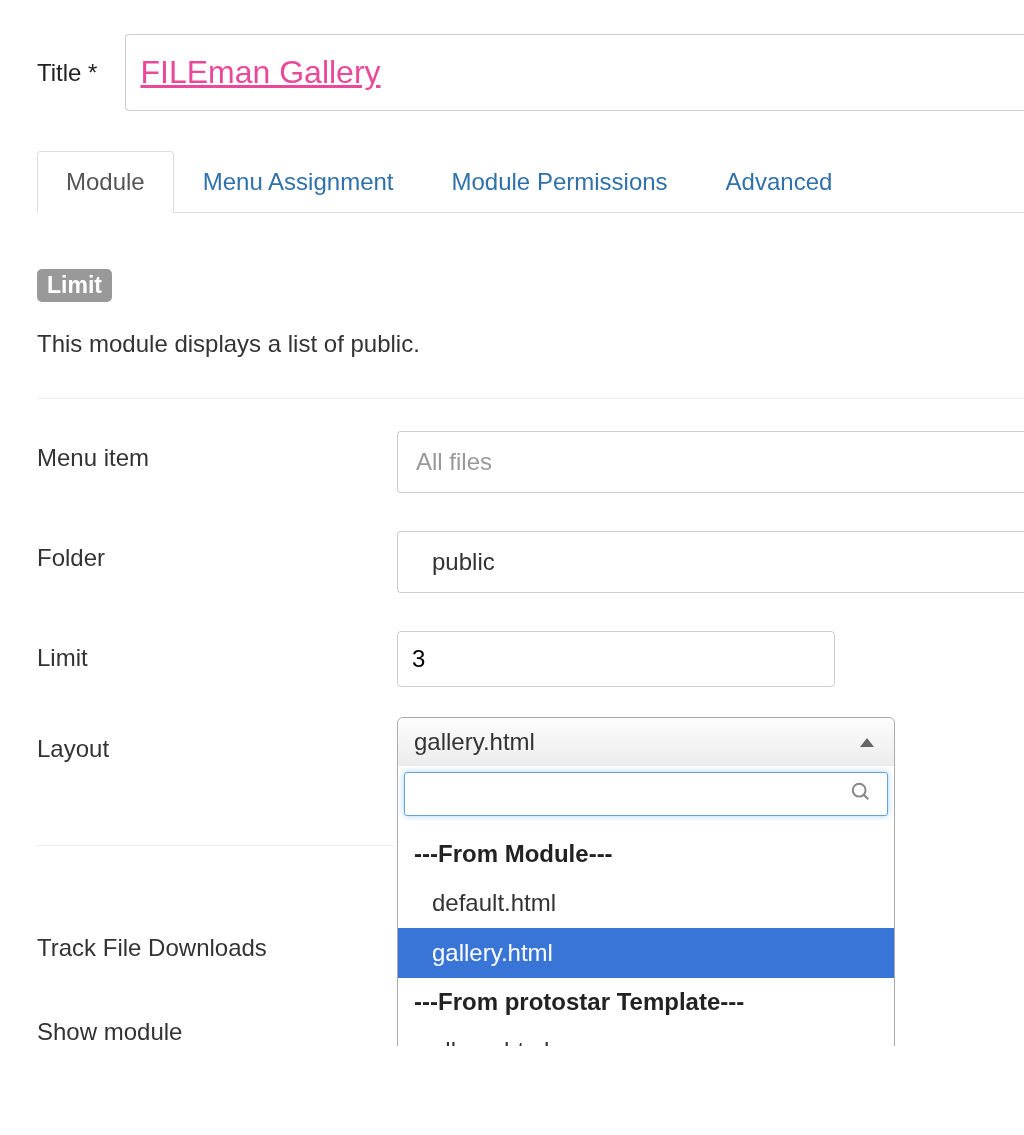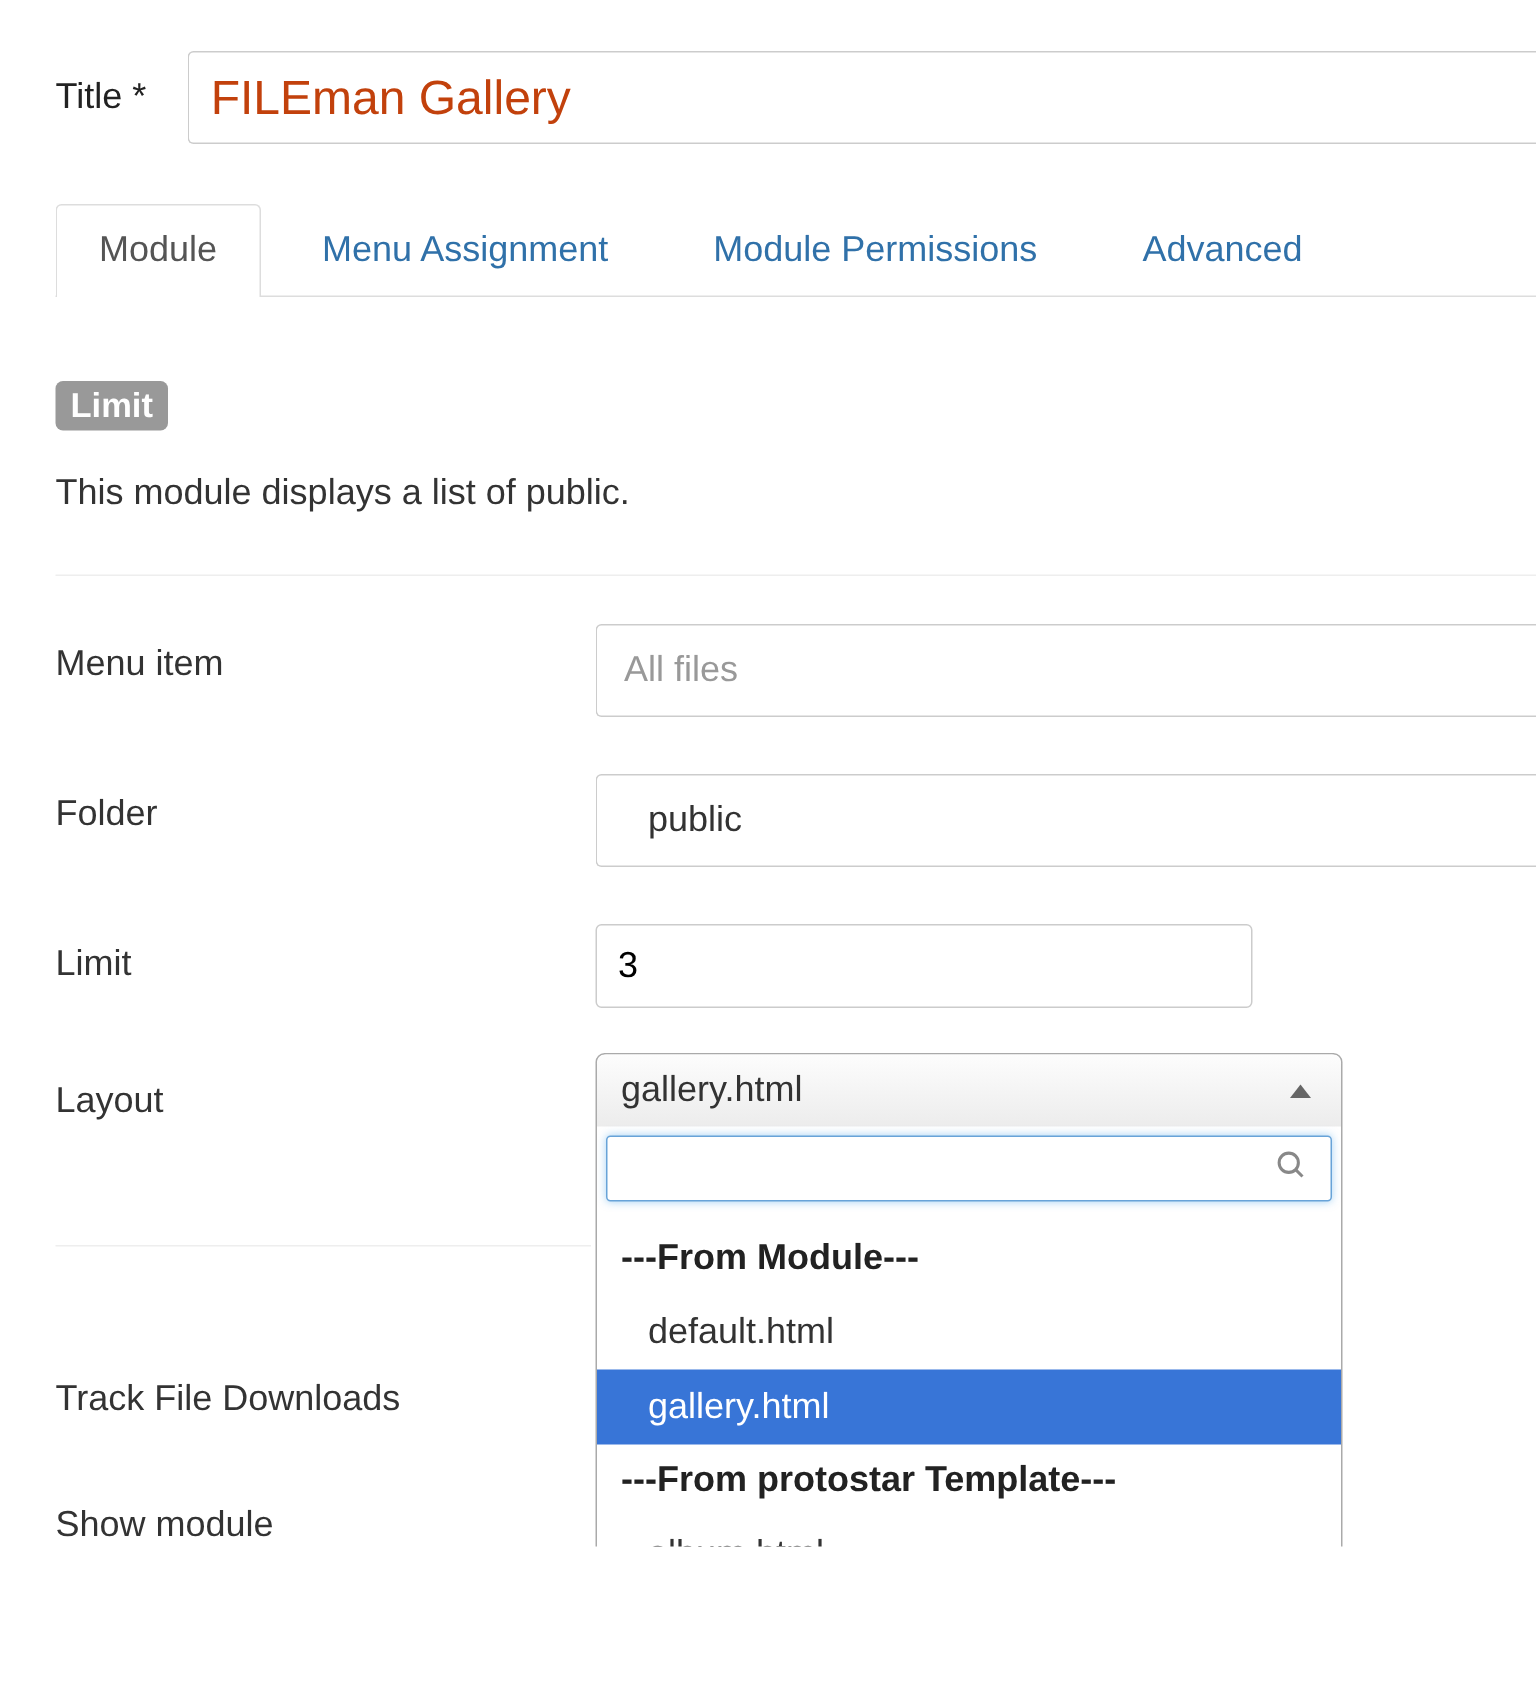--- a/index.html
+++ b/index.html
@@ -28,31 +28,31 @@
     font-size: 24px;
     color: #222;
   }
   .title-input {
     flex: 1;
     font-size: 32px;
     padding: 9px 14px;
     border: 1px solid #ccc;
     border-radius: 4px 0 0 4px;
     border-right: none;
-    color: #c2410c;
-    height: 62px;
+    color: #ec4899;
+    height: 77px;
     outline: none;
+    text-decoration: underline;
   }
 
   
   .tabs {
     display: flex;
     border-bottom: 1px solid #ddd;
     margin-top: 30px;
-    gap: 12px;
   }
   .tab {
     padding: 16px 28px 17px 28px;
     font-size: 24px;
     color: #3071a9;
     cursor: pointer;
     border: 1px solid transparent;
     border-bottom: none;
     margin-bottom: -1px;
   }

